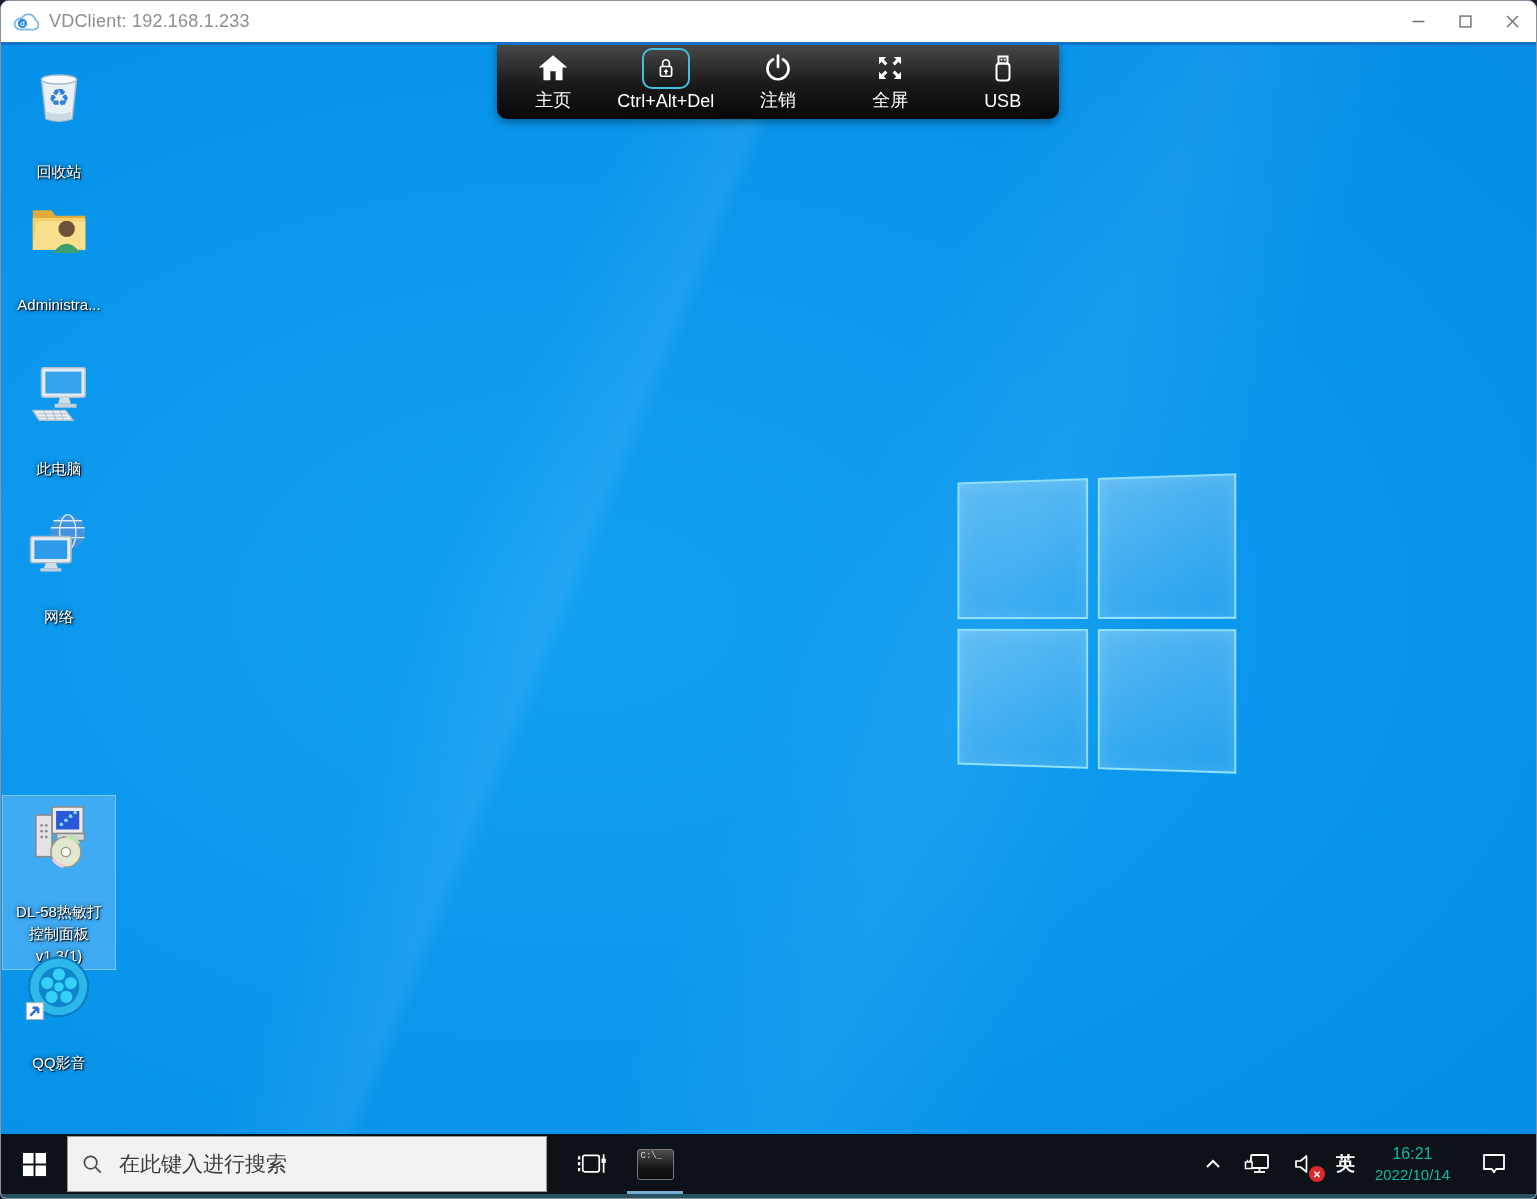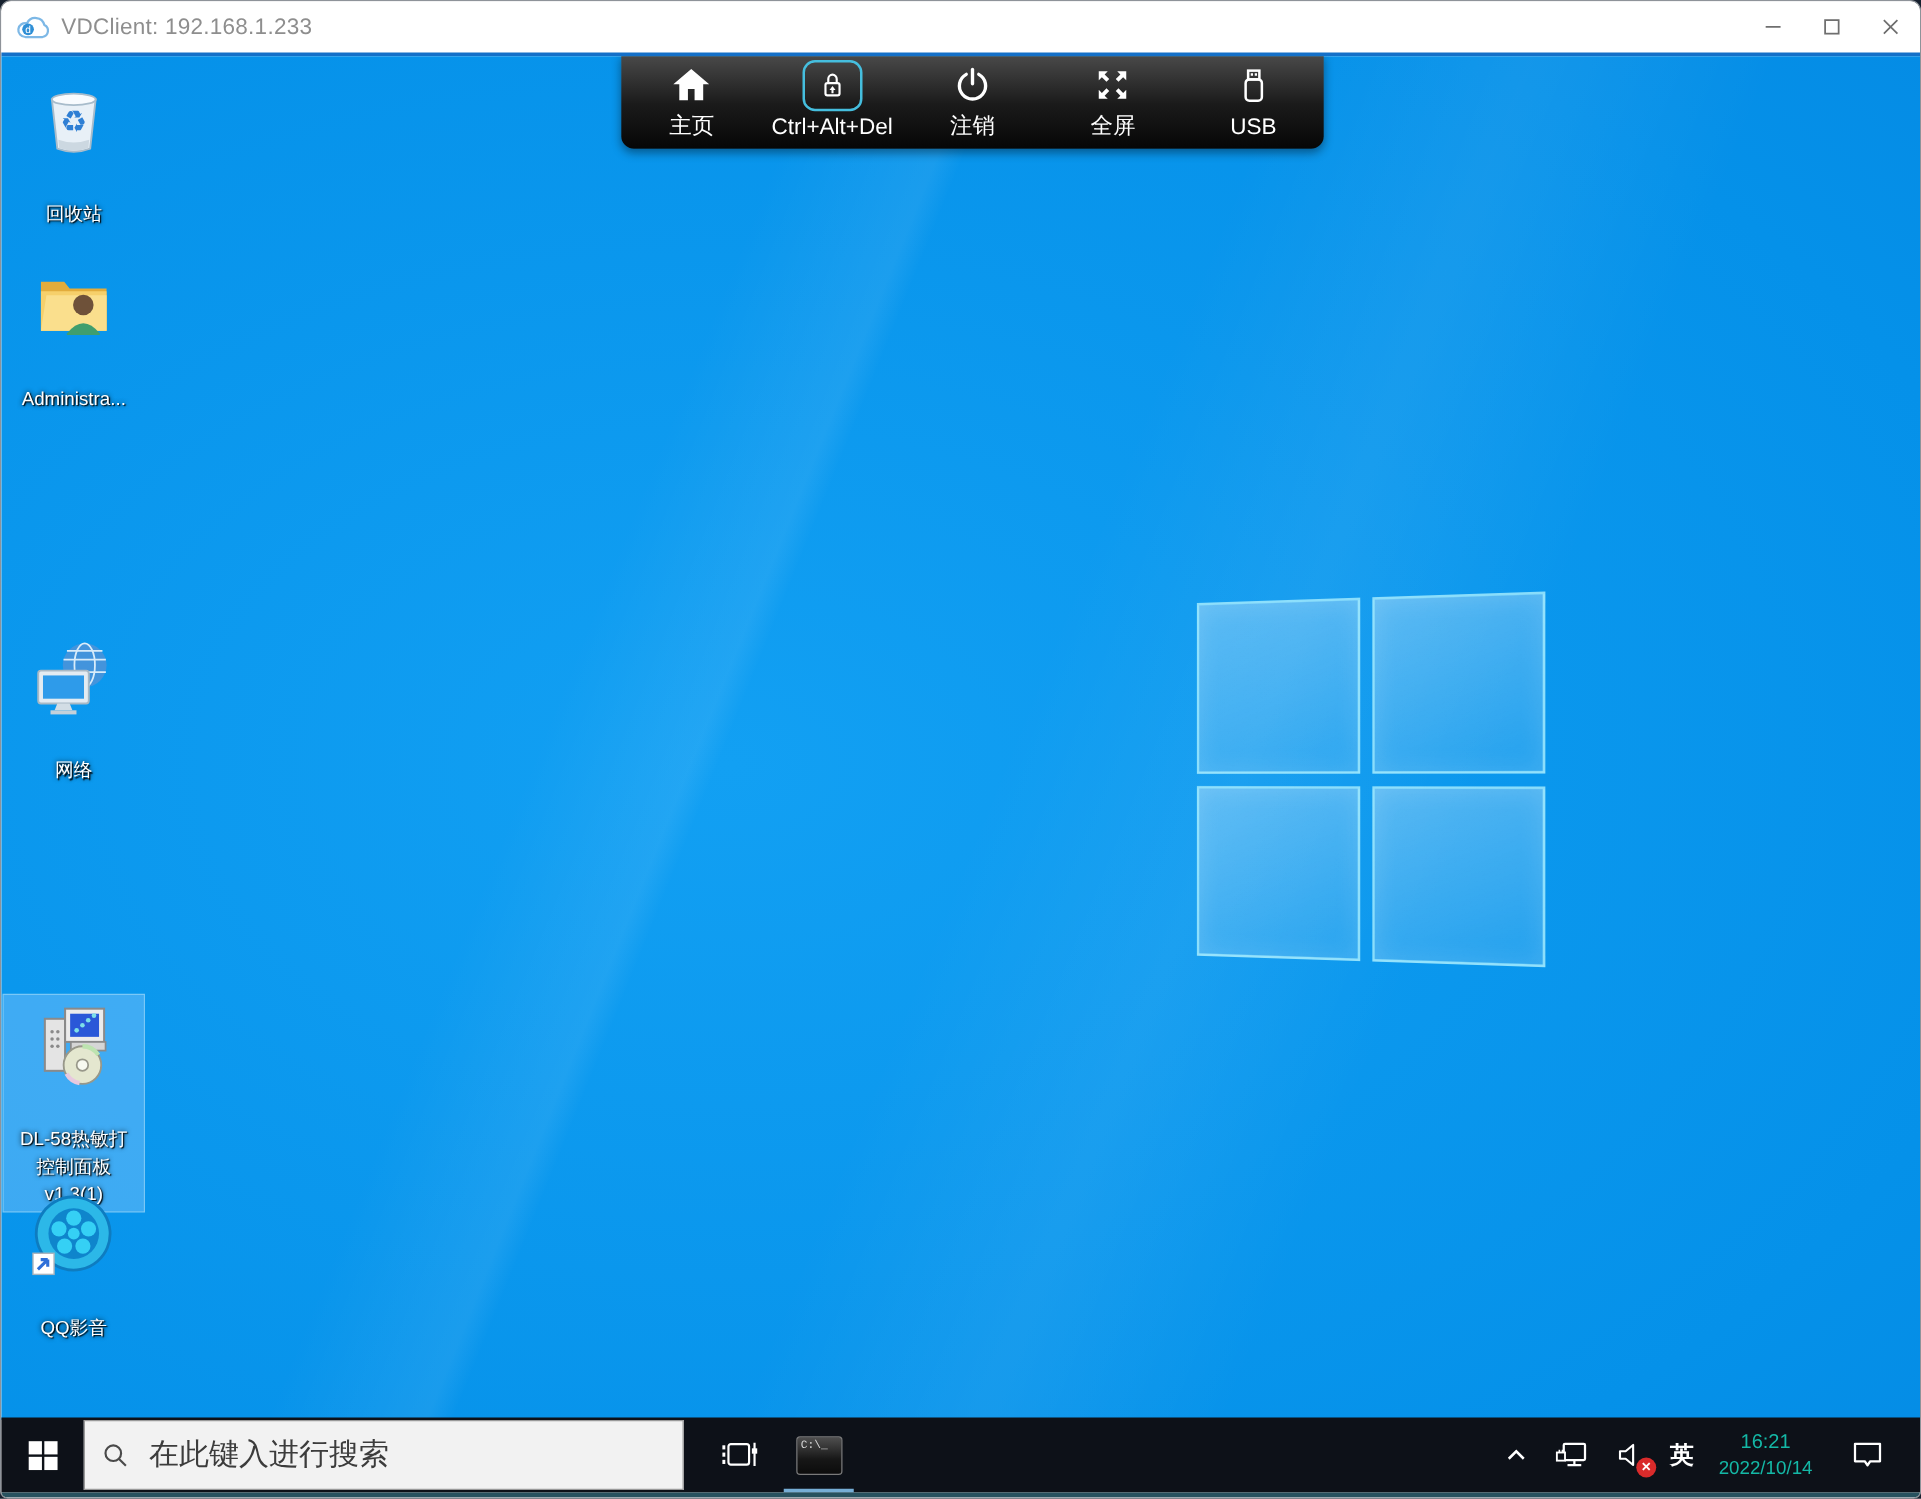--- a/index.html
+++ b/index.html
@@ -79,21 +79,21 @@
     background:#0d1118; display:flex; align-items:center;
   }
   .bottom-strip { position:absolute; left:0; right:0; bottom:0; height:4px; background:#27525f; }
   .start-btn { width:66px; height:100%; display:flex; align-items:center; justify-content:center; cursor:pointer; }
   .search-box {
     width:480px; height:56px; background:#f2f2f2; border:1px solid #9a9a9a;
     display:flex; align-items:center; padding:0 14px; gap:16px;
   }
   .search-box input {
     border:none; background:transparent; outline:none; width:100%;
-    font-size:24px; color:#be185d; font-family:"Liberation Sans", sans-serif;
+    font-size:21px; color:#be185d; font-family:"Liberation Sans", sans-serif;
   }
   .search-box input::placeholder { color:#3c3c3c; opacity:1; }
   .tb-btn { width:64px; height:100%; display:flex; align-items:center; justify-content:center;
             position:relative; cursor:pointer; }
   .cmd-icon {
     width:37px; height:31px; border:1px solid #7a7a7a; border-radius:3px;
     background:linear-gradient(#4e4e4e, #171717 60%, #0c0c0c);
     color:#d8d8d8; font-family:"Liberation Mono", monospace; font-size:9px;
     padding:2px 0 0 3px; line-height:1;
   }
@@ -220,33 +220,46 @@
         <svg width="70" height="70" viewBox="0 0 64 64">
           <path d="M16 16 L48 16 L44 52 Q32 56.5 20 52 Z" fill="#e8f0f7" stroke="#a8bccb" stroke-width="1.4"></path>
           <ellipse cx="32" cy="16" rx="16" ry="4.2" fill="#f8fbfe" stroke="#a8bccb" stroke-width="1.4"></ellipse>
           <path d="M20.7 45.5 Q32 49.5 43.3 45.5 L42.7 51.5 Q32 55.5 21.3 51.5 Z" fill="#ccd8e1"></path>
           <text x="32" y="40" font-size="22" fill="#2f7fd4" text-anchor="middle">♻</text>
         </svg>
       </div>
       <div class="lbl">回收站</div>
     </div>
 
-    <div class="dicon" style="top:159px">
+    <div class="dicon" style="top:144px">
       <div class="art">
         <svg width="70" height="70" viewBox="0 0 64 64">
           <path d="M8 14 h17 l4 5 h27 v31 H8 Z" fill="#e2ac3c"></path>
           <path d="M8 21 h48 v29 H8 Z" fill="#f6d06b"></path>
           <path d="M8 50 L12 24 h44 v26 Z" fill="#fadf8d"></path>
           <circle cx="39" cy="31" r="7.5" fill="#6e5139"></circle>
           <path d="M27 52 q12 -15 24 0 v1 H27 Z" fill="#3f9e6e"></path>
         </svg>
       </div>
       <div class="lbl">Administra...</div>
     </div>
 
+    <div class="dicon" style="top:308px">
+      <div class="art">
+        <svg width="70" height="70" viewBox="0 0 64 64">
+          <rect x="16" y="8" width="40" height="27" rx="2" fill="#e3ebf2" stroke="#b0bfca" stroke-width="1.4"></rect>
+          <rect x="19.5" y="11.5" width="33" height="20" fill="#35a3ee"></rect>
+          <path d="M33 35 h8 l2 6 h-12 Z" fill="#d2dde5"></path>
+          <rect x="28" y="41" width="20" height="3.5" fill="#c4d1da"></rect>
+          <path d="M8 47 L38 47 L45 56 L14 56 Z" fill="#e9eff4" stroke="#b0bfca" stroke-width="1.3"></path>
+          <path d="M13 50 h26 M11.5 53 h28 M18 47.5 l4 8 M26 47.5 l3.4 8 M33 47.5 l3 8" stroke="#b0bfca" stroke-width="1"></path>
+        </svg>
+      </div>
+      <div class="lbl">此电脑</div>
+    </div>
 
     <div class="dicon" style="top:456px">
       <div class="art">
         <svg width="70" height="70" viewBox="0 0 64 64">
           <circle cx="40" cy="23" r="16" fill="#4394dc"></circle>
           <ellipse cx="40" cy="23" rx="7.5" ry="16" fill="none" stroke="#d8ecfa" stroke-width="1.3"></ellipse>
           <path d="M24.5 19 h31 M24.5 28 h31 M27 12.5 h26" stroke="#d8ecfa" stroke-width="1.3" fill="none"></path>
           <rect x="6" y="27" width="37" height="24" rx="2" fill="#e3ebf2" stroke="#a9b9c5" stroke-width="1.4"></rect>
           <rect x="9.5" y="30.5" width="30" height="17" fill="#2e9bea"></rect>
           <path d="M20 51 h9 l2 5 h-13 Z" fill="#d2dde5"></path>

